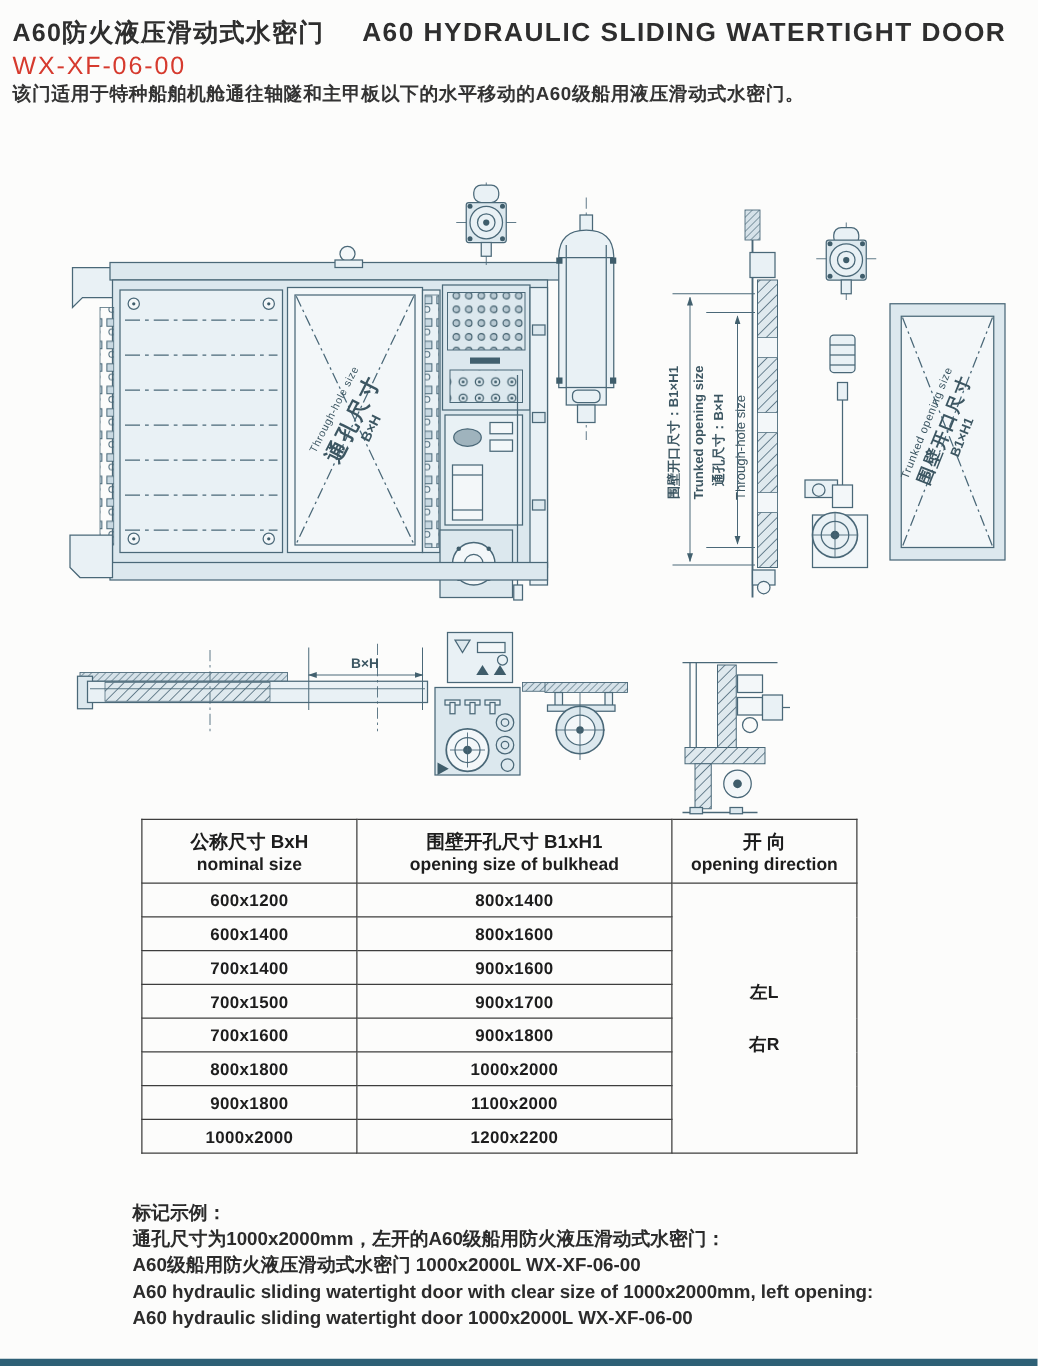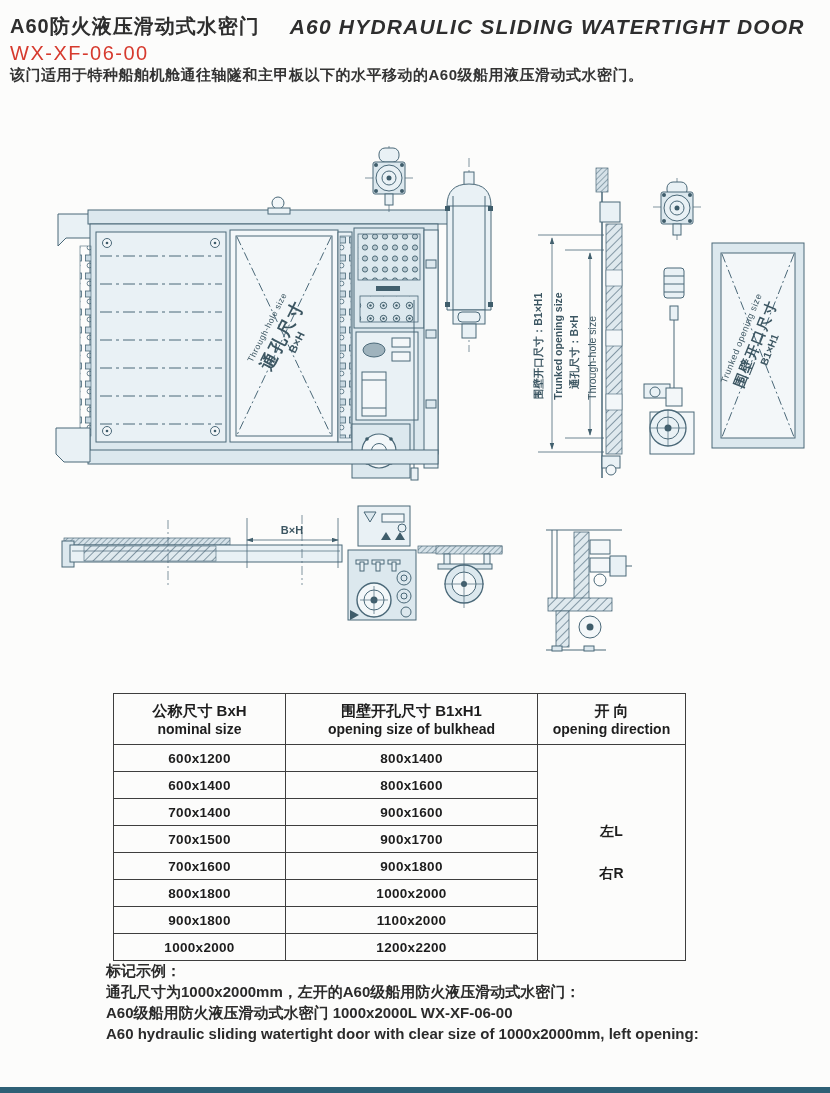--- a/index.html
+++ b/index.html
@@ -2,25 +2,25 @@
 <html><head>
 <meta charset="utf-8">
 <style>
   html,body{margin:0;padding:0;}
   body{width:830px;height:1093px;position:relative;background:#fcfcfb;overflow:hidden;
        font-family:"Liberation Sans",sans-serif;color:#2a2a2a;}
   .abs{position:absolute;}
   
   .title-row{top:13px;left:10px;display:flex;align-items:center;white-space:nowrap;}
   .t-zh{font-size:20px;font-weight:700;color:#2e2e2e;letter-spacing:1px;}
-  .t-en{margin-left:30px;font-size:21px;font-weight:700;color:#2e2e2e;letter-spacing:1.2px;font-style:italic;}
+  .t-en{margin-left:30px;font-size:21px;font-weight:700;color:#2e2e2e;letter-spacing:1.2px;}
   .model{top:42px;left:10px;font-size:20px;font-weight:400;color:#d63a2e;letter-spacing:1.5px;}
   .desc{top:66px;left:10px;font-size:15px;font-weight:700;color:#333;letter-spacing:0.5px;}
   
-  table.spec{position:absolute;left:113px;top:693px;width:572px;border-collapse:collapse;table-layout:fixed;}
+  table.spec{position:absolute;left:113px;top:655px;width:572px;border-collapse:collapse;table-layout:fixed;}
   table.spec th,table.spec td{border:1.6px solid #3e3e3e;text-align:center;vertical-align:middle;padding:0;}
   table.spec th{height:50px;font-weight:700;}
   .th-zh{font-size:15px;font-weight:700;color:#1d1d1d;}
   .th-en{font-size:14px;font-weight:600;color:#1d1d1d;}
   table.spec td{height:26px;font-size:13.5px;font-weight:600;color:#1d1d1d;letter-spacing:0.3px;}
   td.dir-cell div{font-size:14px;font-weight:700;margin:24px 0;}
   
   .footer{top:960px;left:106px;line-height:21px;font-size:15px;font-weight:600;color:#2b2b2b;white-space:nowrap;}
   .footer .zh{font-weight:700;}
   .bottombar{left:0;bottom:0;width:830px;height:6px;background:#2e6076;}
@@ -404,15 +404,16 @@
       <td>1200x2200</td>
     </tr>
   </tbody>
 </table>
 
 <div class="abs footer">
   <div class="zh">标记示例：</div>
   <div class="zh">通孔尺寸为1000x2000mm，左开的A60级船用防火液压滑动式水密门：</div>
   <div class="zh">A60级船用防火液压滑动式水密门  1000x2000L  WX-XF-06-00</div>
   <div>A60 hydraulic sliding watertight door with clear size of 1000x2000mm, left opening:</div>
+  <div>A60 hydraulic sliding watertight door 1000x2000L  WX-XF-06-00</div>
 </div>
 
 <div class="abs bottombar"></div>
 
 </body></html>

